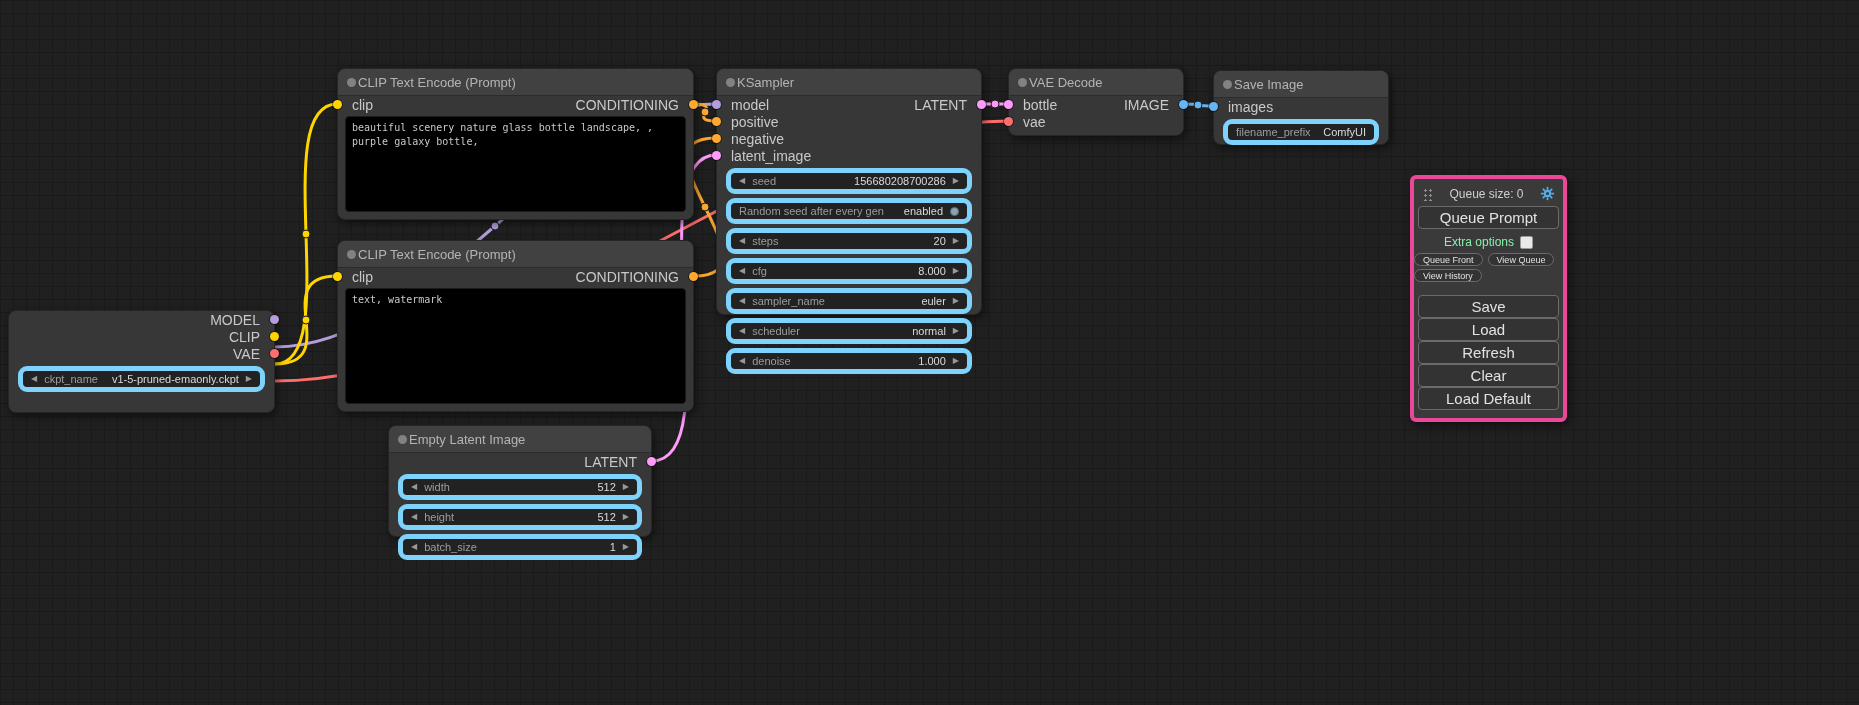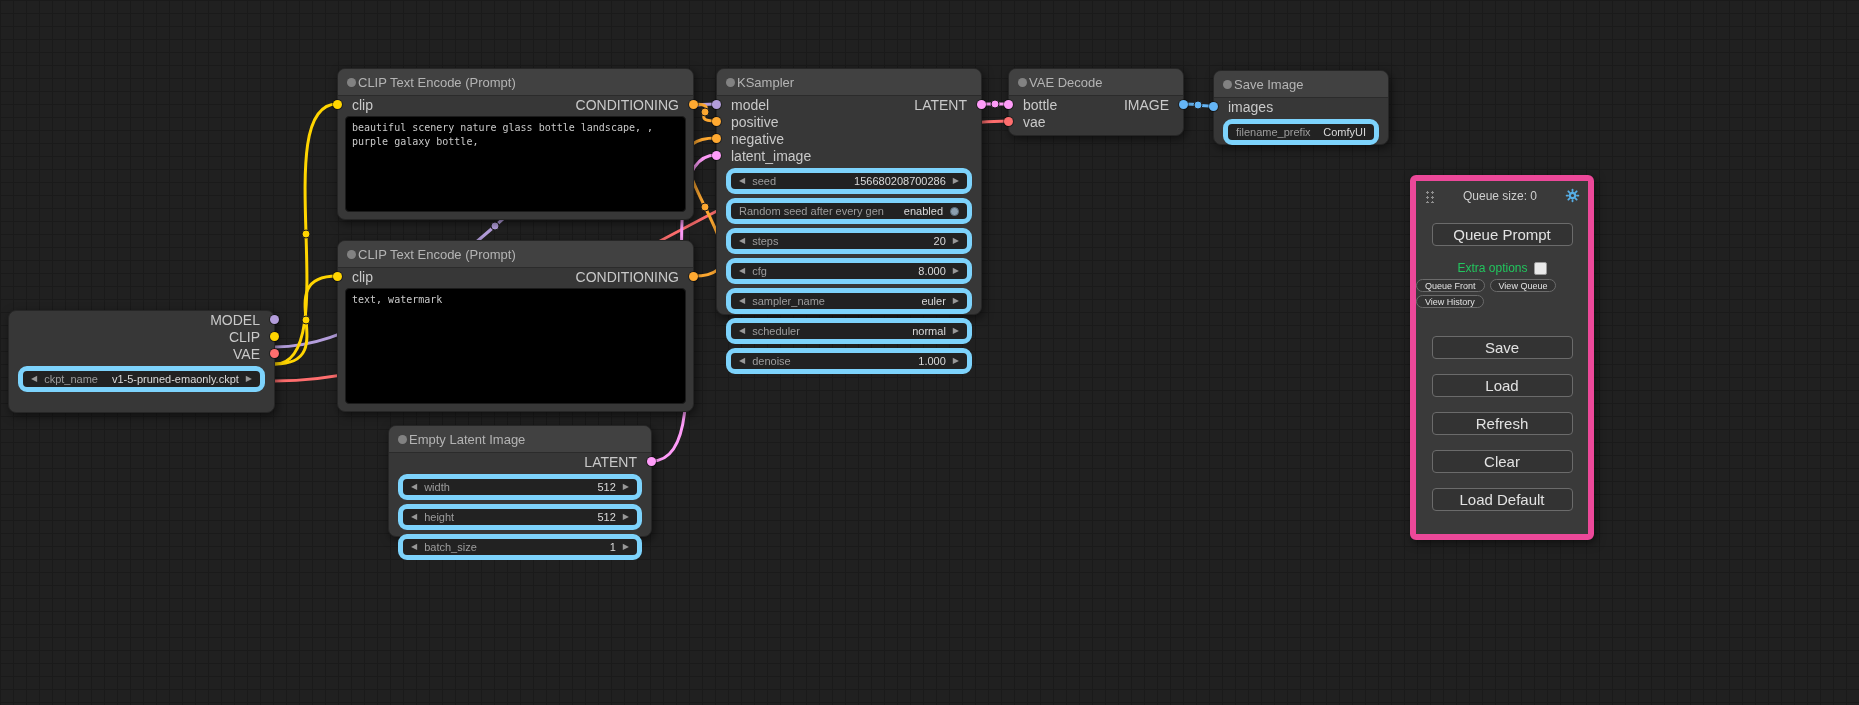--- a/index.html
+++ b/index.html
@@ -32,35 +32,35 @@
   .warr{color:#989898;font-size:8px;line-height:1;flex:none;}
   .wlabel{color:#9d9d9d;white-space:nowrap;}
   .wvalue{margin-left:auto;color:#dadada;white-space:nowrap;}
   .toggledot{width:9px;height:9px;border-radius:50%;flex:none;
     background:#8ba0b1;border:1px solid #5c6e7d;box-sizing:border-box;}
   .prompt{flex:1;margin:3px 7px 7px 7px;background:#000000;border:1px solid #1b1b1b;
     border-radius:4px;padding:4px 6px;color:#c9c9c9;
     font-family:"DejaVu Sans Mono",monospace;font-size:10px;line-height:1.4;
     overflow:hidden;white-space:pre-wrap;word-break:break-word;}
   
-  #menu{position:absolute;z-index:3;left:1410px;top:175px;width:184px;
-    background:#3a3a3a;border:6px solid #ec4899;border-radius:6px;
+  #menu{position:absolute;z-index:3;left:1410px;top:175px;width:157px;
+    background:#3a3a3a;border:4px solid #ec4899;border-radius:6px;
     box-shadow:2px 3px 10px rgba(0,0,0,.55);padding-bottom:8px;box-sizing:border-box;}
   .mhead{display:flex;align-items:center;padding:7px 8px 5px 8px;gap:6px;}
   .drag{width:11px;height:14px;flex:none;
     background-image:radial-gradient(#8f8f8f 1.1px, transparent 1.3px);
     background-size:5px 5px;background-position:1px 1px;}
   .qsize{flex:1;text-align:center;font-size:12px;color:#cfcfcf;}
   .gear{flex:none;cursor:pointer;}
   .mbtn{display:block;background:#333;border:1px solid #6b6b6b;color:#e2e2e2;
     border-radius:4px;font-family:"Liberation Sans",sans-serif;cursor:pointer;}
-  .mbtn.big{width:141px;height:23px;margin:15px auto;font-size:15px;}
+  .mbtn.big{width:141px;height:23px;margin:0 auto;font-size:15px;}
   .mbtn.small{height:13px;font-size:9px;padding:0 8px;border-radius:8px;margin:0;}
   .extra{display:flex;align-items:center;justify-content:center;gap:6px;
-    margin:6px 0 4px 0;font-size:12px;color:#22c55e;}
+    margin:6px 0 4px 0;font-size:12px;color:#86efac;}
   .checkbox{width:11px;height:11px;background:#e9e9e9;border:1px solid #9a9a9a;
     border-radius:2px;flex:none;}
   .smallrow{display:flex;gap:5px;margin:3px 0;}
   .spacer{height:10px;}
 </style>
 </head>
 <body>
 
 <div id="canvas">
 

